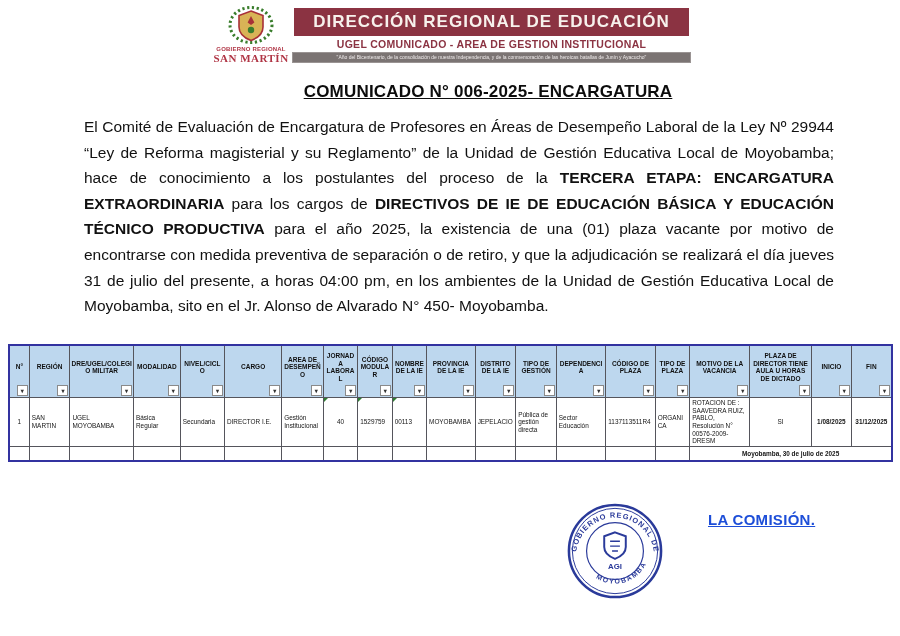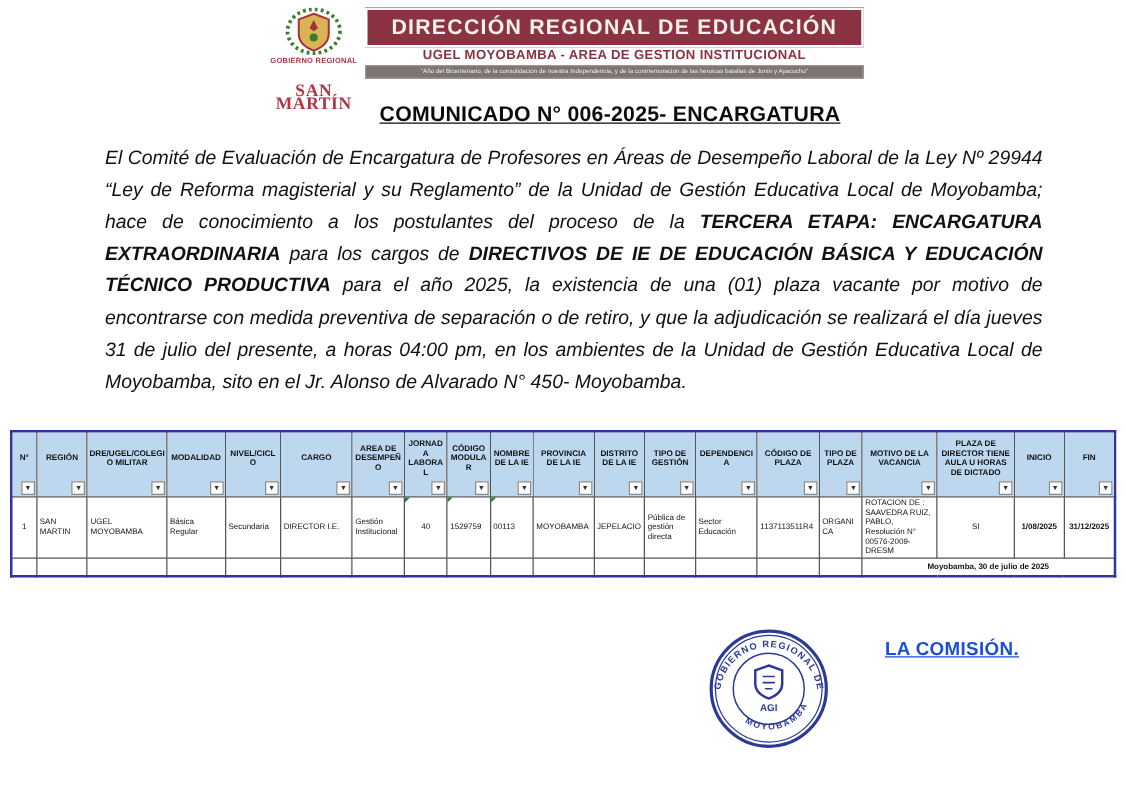--- a/index.html
+++ b/index.html
@@ -3,35 +3,35 @@
 <meta charset="utf-8">
 <style>
   html,body{margin:0;padding:0;background:#e8e8e8;font-family:"Liberation Sans",sans-serif;}
   .page{position:relative;width:900px;height:636px;background:#ffffff;margin:0 auto;overflow:hidden;}
 
   
   .header-wrap{position:absolute;top:6px;left:213px;width:478px;display:flex;}
   .logo-box{width:76px;flex:none;text-align:center;}
   .logo-box svg{display:block;margin:0 auto;}
   .logo-org1{font-size:6px;font-weight:bold;color:var(--logo_red);letter-spacing:.2px;line-height:7px;}
-  .logo-org2{font-size:14px;font-weight:bold;color:var(--logo_red);letter-spacing:.5px;line-height:10px;font-family:"Liberation Serif",serif;margin-top:16px;}
+  .logo-org2{font-size:11px;font-weight:bold;color:var(--logo_red);letter-spacing:.5px;line-height:10px;font-family:"Liberation Serif",serif;}
   .banner-box{flex:1;margin-left:3px;display:flex;flex-direction:column;}
   .banner-main{height:32px;background:var(--maroon);box-shadow:inset 0 0 0 2px #ffffff;color:#f7f1ec;
     font-family:Liberation Sans, sans-serif;font-weight:bold;font-size:17px;letter-spacing:1px;
     display:flex;align-items:center;justify-content:center;}
   .banner-sub{height:13px;line-height:13px;color:var(--maroon);font-weight:bold;font-size:10.5px;
     text-align:center;letter-spacing:.3px;}
   .banner-slogan{height:9px;line-height:9px;background:var(--banner_gray);color:#f0ecec;font-size:5px;
     text-align:center;white-space:nowrap;overflow:hidden;border:1px solid #9a9493;margin-top:1px;}
 
   
   .doc-title{position:absolute;top:82px;left:0;width:100%;text-align:center;font-size:17px;
     font-weight:bold;text-decoration:underline;color:#0c0c0c;letter-spacing:.2px;padding-left:38px;}
   .doc-body{position:absolute;top:114px;left:84px;width:750px;font-size:15.5px;line-height:25.6px;
-    text-align:justify;color:#111;font-style:italic;}
+    text-align:justify;color:#111;}
 
   
   .plaza-table{position:absolute;top:344px;left:8px;width:885px;border-collapse:collapse;
     table-layout:fixed;border:2px solid var(--table_outer);}
   .plaza-table th{background:var(--table_header_blue);border:1px solid var(--border_dark);
     font-size:6.5px;font-weight:bold;text-align:center;vertical-align:middle;color:#101010;
     height:40px;padding:1px 1px 10px;position:relative;line-height:7.5px;word-wrap:break-word;}
   .plaza-table td{border:1px solid var(--border_dark);font-size:6.4px;line-height:7.6px;
     color:#141414;vertical-align:middle;padding:1px 2px;position:relative;word-wrap:break-word;}
   .plaza-table tbody tr.data-row td{height:46px;}
@@ -61,21 +61,21 @@
         <ellipse cx="24" cy="19" rx="21" ry="17.5" fill="none" stroke="#3a7d2c" stroke-width="3" stroke-dasharray="2.2 2.6"></ellipse>
         <path d="M24 5 L36 9.5 V21 Q36 30 24 34.5 Q12 30 12 21 V9.5 Z" fill="#d9b356" stroke="#a83038" stroke-width="1.6"></path>
         <path d="M24 10 l3.4 6.5 -3.4 2.4 -3.4 -2.4 z" fill="#a83038"></path>
         <circle cx="24" cy="24" r="3.2" fill="#3a7d2c"></circle>
       </svg>
       <div class="logo-org1">GOBIERNO REGIONAL</div>
       <div class="logo-org2">SAN MARTÍN</div>
     </div>
     <div class="banner-box">
       <div class="banner-main">DIRECCIÓN REGIONAL DE EDUCACIÓN</div>
-      <div class="banner-sub">UGEL MOYOBAMBA - AREA DE GESTION INSTITUCIONAL</div>
+      <div class="banner-sub">UGEL COMUNICADO - AREA DE GESTION INSTITUCIONAL</div>
       <div class="banner-slogan">"Año del Bicentenario, de la consolidación de nuestra Independencia, y de la conmemoración de las heroicas batallas de Junín y Ayacucho"</div>
     </div>
   </div>
 
   <div class="doc-title">COMUNICADO N° 006-2025- ENCARGATURA</div>
 
   <div class="doc-body"><span>El Comité de Evaluación de Encargatura de Profesores en Áreas de Desempeño Laboral de la Ley Nº 29944 “Ley de Reforma magisterial y su Reglamento” de la Unidad de Gestión Educativa Local de Moyobamba; hace de conocimiento a los postulantes del proceso de la </span><b>TERCERA ETAPA: ENCARGATURA EXTRAORDINARIA</b><span> para los cargos de </span><b>DIRECTIVOS DE IE DE EDUCACIÓN BÁSICA Y EDUCACIÓN TÉCNICO PRODUCTIVA</b><span> para el año 2025, la existencia de una (01) plaza vacante por motivo de encontrarse con medida preventiva de separación o de retiro, y que la adjudicación se realizará el día jueves 31 de julio del presente, a horas 04:00 pm, en los ambientes de la Unidad de Gestión Educativa Local de Moyobamba, sito en el Jr. Alonso de Alvarado N° 450- Moyobamba.</span></div>
 
   <table class="plaza-table">
     <colgroup>

